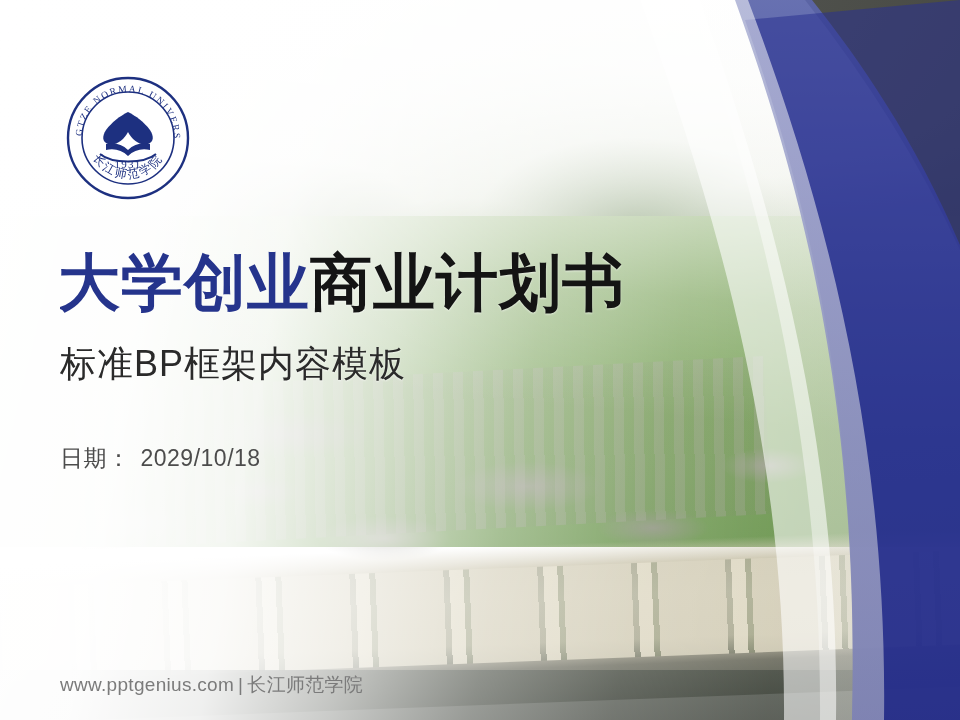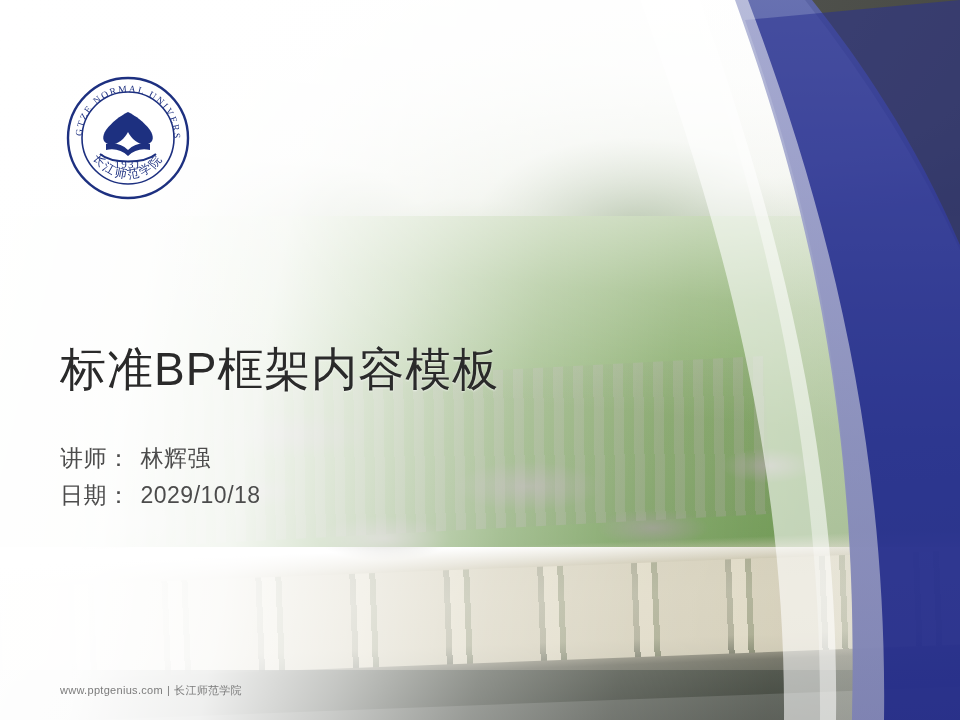--- a/index.html
+++ b/index.html
@@ -176,21 +176,21 @@
     white-space: nowrap;
     text-shadow: 0 1px 2px rgba(255,255,255,.55);
   }
   .headline .hl-blue { color: #25348c; }
   .headline .hl-dark { color: #141414; }
 
   .subhead {
     position: absolute;
     left: 60px;
     top: 346px;
-    font-size: 46px;
+    font-size: 36px;
     font-weight: 400;
     color: #2a2a2a;
     letter-spacing: 1px;
     line-height: 1;
     white-space: nowrap;
     text-shadow: 0 1px 2px rgba(255,255,255,.6);
     text-align: right;
   }
 
   .meta {
@@ -203,21 +203,21 @@
     letter-spacing: .5px;
   }
   .meta-row { white-space: nowrap; }
   .meta-label { display: inline-block; }
   .meta-value { display: inline-block; margin-left: 10px; }
 
   .footer {
     position: absolute;
     left: 60px;
     bottom: 22px;
-    font-size: 11px;
+    font-size: 19px;
     color: #7b7b7b;
     letter-spacing: .3px;
     white-space: nowrap;
   }
   .footer-sep { margin: 0 4px; }
 </style>
 </head>
 <body>
 
 <div class="slide">
@@ -303,27 +303,27 @@
       <g fill="#1d3080">
         <path d="M66 40 C58 44 50 50 44 58 C40 64 40 70 46 72 C54 74 62 68 66 60 Z"></path>
         <path d="M66 40 C74 44 82 50 88 58 C92 64 92 70 86 72 C78 74 70 68 66 60 Z"></path>
         <path d="M44 72 C52 70 60 72 66 78 C72 72 80 70 88 72 L88 78 C80 76 72 78 66 84 C60 78 52 76 44 78 Z"></path>
       </g>
       <path d="M38 82 C50 92 82 92 94 82" fill="none" stroke="#1d3080" stroke-width="2"></path>
       <text x="66" y="96" text-anchor="middle" font-family="'Liberation Serif', serif" font-size="11" fill="#1d3080" letter-spacing="1.2">1931</text>
     </svg>
   </div>
 
+  <div class="headline">
+    <span class="hl-blue">大学创业</span><span class="hl-dark">商业计划书</span>
+  </div>
 
   <div class="subhead">标准BP框架内容模板</div>
 
   <div class="meta">
-    <div class="meta-row">
-      <span class="meta-label">讲师：</span><span class="meta-value">林辉强</span>
-    </div>
     <div class="meta-row">
       <span class="meta-label">日期：</span><span class="meta-value">2029/10/18</span>
     </div>
   </div>
 
   <div class="footer">
     <span>www.pptgenius.com</span><span class="footer-sep">|</span><span>长江师范学院</span>
   </div>
 
 </div>

